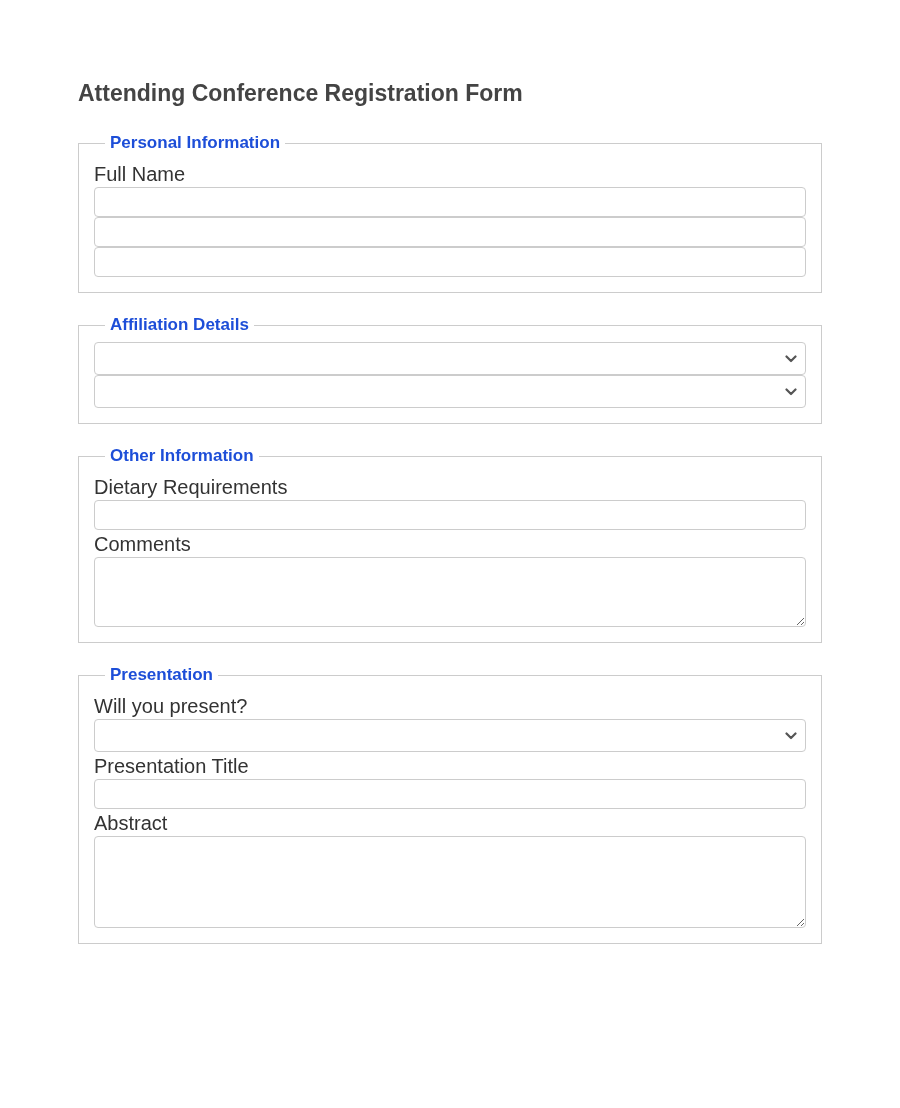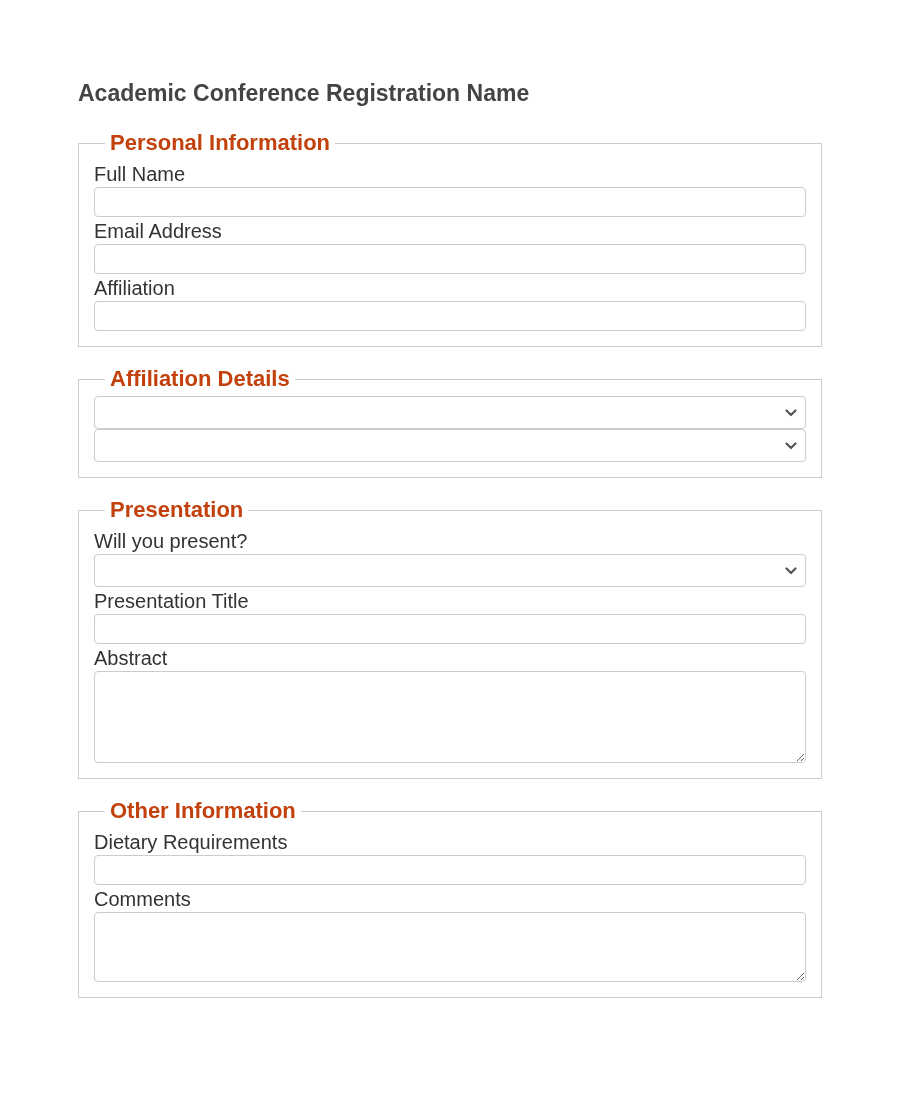--- a/index.html
+++ b/index.html
@@ -25,24 +25,24 @@
     margin: 0 0 26px 0;
   }
   fieldset {
     border: 1px solid #cccccc;
     border-radius: 0;
     margin: 0 0 22px 0;
     padding: 7px 15px 15px 15px;
     min-inline-size: auto;
   }
   legend {
-    font-size: 22px;
+    font-size: 17px;
     line-height: 20px;
     font-weight: bold;
-    color: #c2410c;
+    color: #1d4ed8;
     padding: 0 5px;
     margin-left: 11px;
   }
   label {
     display: block;
     font-size: 20px;
     line-height: 17px;
     color: #333333;
     margin: 6px 0 4px 0;
   }
@@ -102,61 +102,59 @@
     resize: both;
     outline: none;
   }
   textarea[data-name="abstract-textarea"]  { height: 92px; }
   textarea[data-name="comments-textarea"]  { height: 70px; }
 </style>
 </head>
 <body>
 
 <div class="page" data-name="page">
-  <h1 class="page-title" data-name="page-title">Academic Conference Registration Name</h1>
+  <h1 class="page-title" data-name="page-title">Attending Conference Registration Form</h1>
   <form id="registration-form" data-name="registration-form">
       <fieldset data-name="section-personal-information">
         <legend data-name="section-legend-personal-information">Personal Information</legend>
         <label data-name="full-name-label">Full Name</label>
         <input type="text" data-name="full-name-input" style="">
-        <label data-name="email-address-label">Email Address</label>
         <input type="text" data-name="email-address-input" style="">
-        <label data-name="affiliation-label">Affiliation</label>
         <input type="text" data-name="affiliation-input" style="">
       </fieldset>
       <fieldset data-name="section-conference-details">
         <legend data-name="section-legend-conference-details">Affiliation Details</legend>
         <div class="select-wrap" data-name="attendance-type-select-wrap">
           <select data-name="attendance-type-select"><option></option></select>
           <span class="chevron" data-name="chevron-down-icon"><svg width="12" height="8" viewBox="0 0 12 8">
               <path d="M1.5 1.5 L6 6 L10.5 1.5" fill="none" stroke="#555555" stroke-width="2.2" stroke-linecap="round" stroke-linejoin="round"></path>
             </svg></span>
         </div>
         <div class="select-wrap" data-name="days-attending-select-wrap">
           <select data-name="days-attending-select"><option></option></select>
           <span class="chevron" data-name="chevron-down-icon"><svg width="12" height="8" viewBox="0 0 12 8">
               <path d="M1.5 1.5 L6 6 L10.5 1.5" fill="none" stroke="#555555" stroke-width="2.2" stroke-linecap="round" stroke-linejoin="round"></path>
             </svg></span>
         </div>
       </fieldset>
+      <fieldset data-name="section-other-information">
+        <legend data-name="section-legend-other-information">Other Information</legend>
+        <label data-name="dietary-requirements-label">Dietary Requirements</label>
+        <input type="text" data-name="dietary-requirements-input" style="">
+        <label data-name="comments-label">Comments</label>
+        <textarea data-name="comments-textarea" style=""></textarea>
+      </fieldset>
       <fieldset data-name="section-presentation">
         <legend data-name="section-legend-presentation">Presentation</legend>
         <label data-name="will-you-present-label">Will you present?</label>
         <div class="select-wrap" data-name="will-you-present-select-wrap">
           <select data-name="will-you-present-select"><option></option></select>
           <span class="chevron" data-name="chevron-down-icon"><svg width="12" height="8" viewBox="0 0 12 8">
               <path d="M1.5 1.5 L6 6 L10.5 1.5" fill="none" stroke="#555555" stroke-width="2.2" stroke-linecap="round" stroke-linejoin="round"></path>
             </svg></span>
         </div>
         <label data-name="presentation-title-label">Presentation Title</label>
         <input type="text" data-name="presentation-title-input" style="">
         <label data-name="abstract-label">Abstract</label>
         <textarea data-name="abstract-textarea" style=""></textarea>
       </fieldset>
-      <fieldset data-name="section-other-information">
-        <legend data-name="section-legend-other-information">Other Information</legend>
-        <label data-name="dietary-requirements-label">Dietary Requirements</label>
-        <input type="text" data-name="dietary-requirements-input" style="">
-        <label data-name="comments-label">Comments</label>
-        <textarea data-name="comments-textarea" style=""></textarea>
-      </fieldset>
     </form>
 </div>
 
 </body></html>

